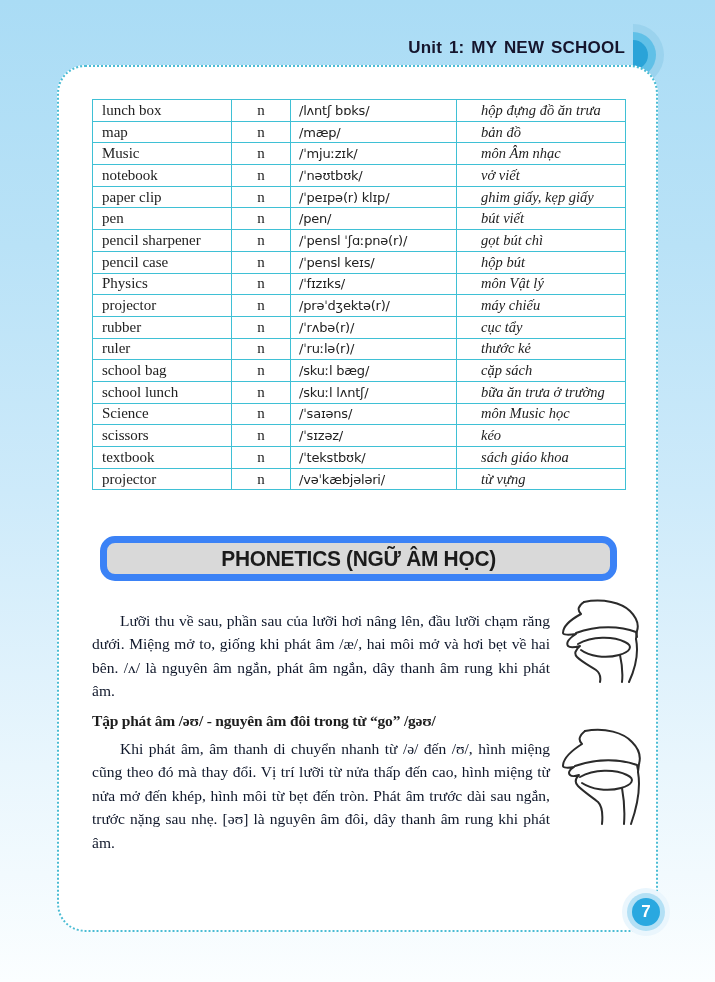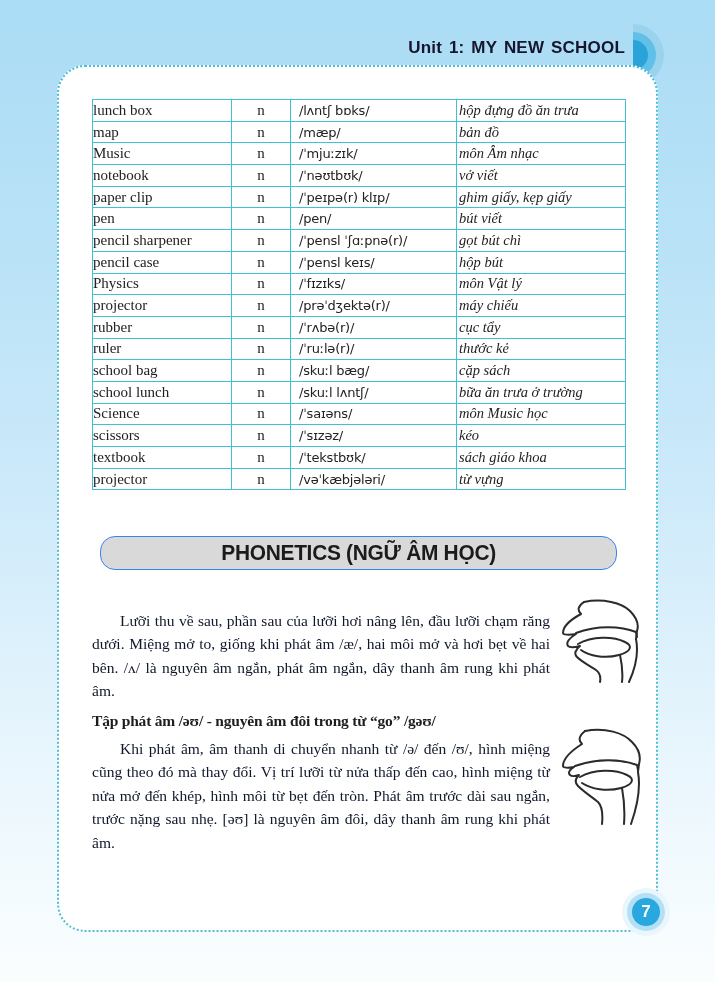--- a/index.html
+++ b/index.html
@@ -31,29 +31,29 @@
     position:absolute; left:57px; top:65px; width:601px; height:867px;
     background:#ffffff; border:2px dotted #4abcd4; border-radius:28px;
   }
 
   
   table.vocab {
     position:absolute; left:92px; top:99px; width:533px;
     border-collapse:collapse; table-layout:fixed;
   }
   table.vocab td { border:1.5px solid #3fc0d5; height:21.7px; overflow:hidden; white-space:nowrap; }
-  td.col-word    { width:139px;  font-size:15px; }
+  td.col-word    { width:139px; padding-left:9px;  font-size:15px; }
   td.col-pos     { width:59px;  text-align:center; font-size:15px; }
   td.col-ipa     { width:166px; padding-left:8px;  font-family:"DejaVu Sans", sans-serif; font-size:13px; letter-spacing:-0.2px; }
-  td.col-meaning { width:169px; padding-left:2px;  font-style:italic; font-size:14.5px; }
+  td.col-meaning { width:169px; padding-left:24px;  font-style:italic; font-size:14.5px; }
 
   
   .banner {
-    position:absolute; left:100px; top:536px; width:517px; height:34px;
-    background:#d9d9d9; border:1px solid #3b82f6; border-radius:15px;
+    position:absolute; left:100px; top:536px; width:517px; height:45px;
+    background:#d9d9d9; border:7px solid #3b82f6; border-radius:15px;
     display:flex; align-items:center; justify-content:center;
   }
   .banner span {
     font-family:"Liberation Sans", sans-serif; font-weight:bold; font-size:22px;
     color:#1b1b1b; letter-spacing:-0.3px; transform:scaleX(0.95);
   }
 
   .sec-heading {
     position:absolute; left:92px; width:520px;
     font-weight:bold; font-size:15.5px; color:#1d1d1d; letter-spacing:-0.2px;

